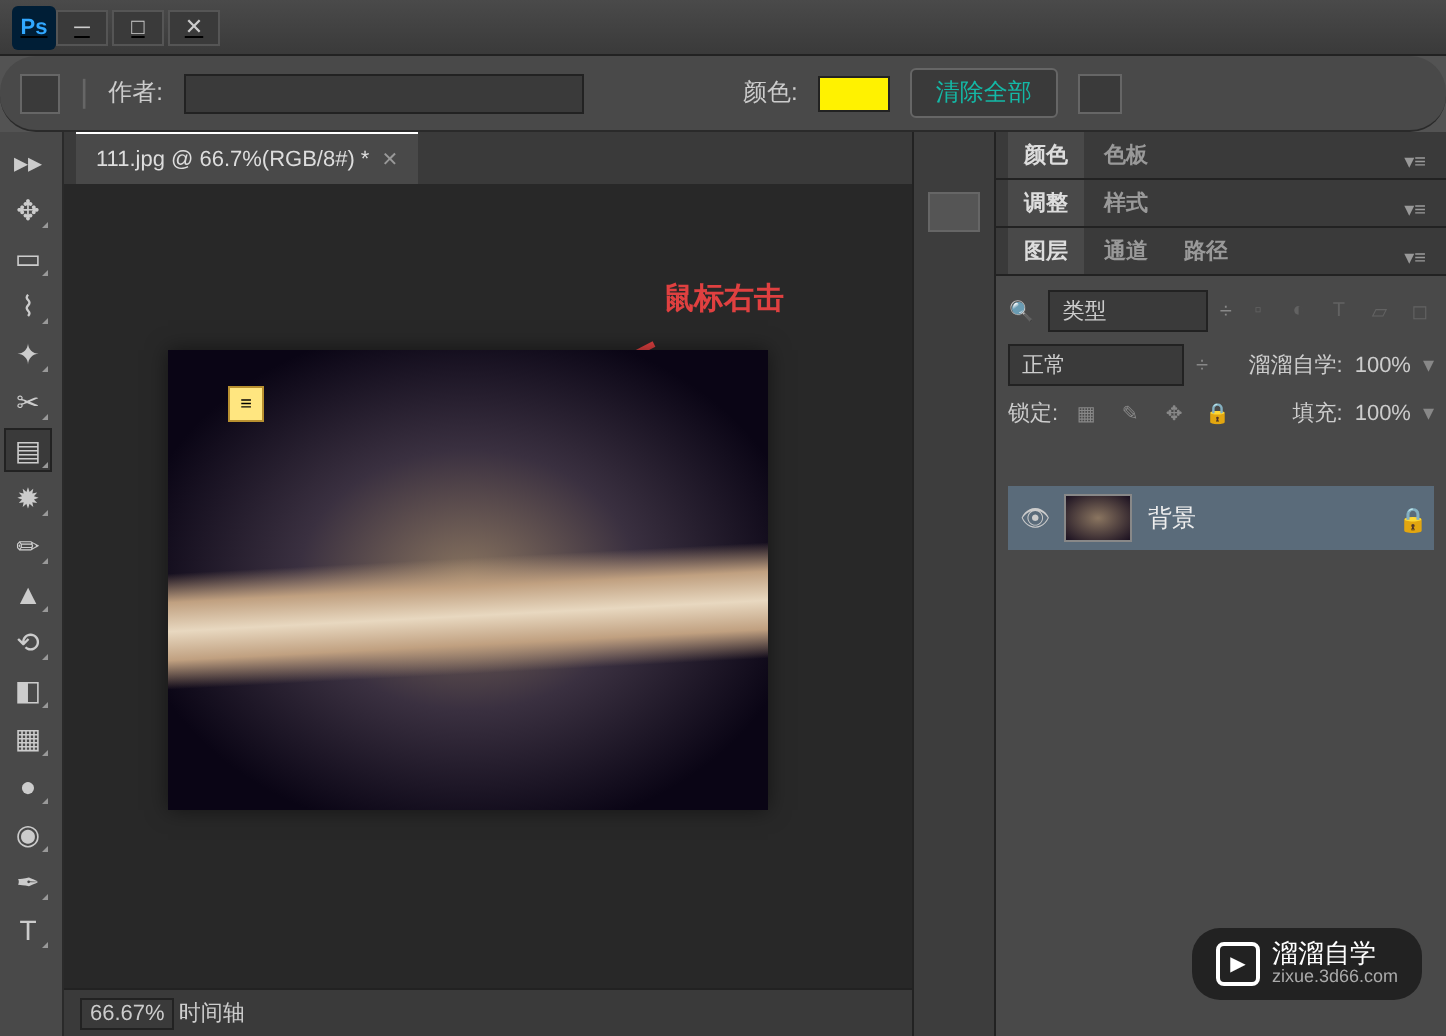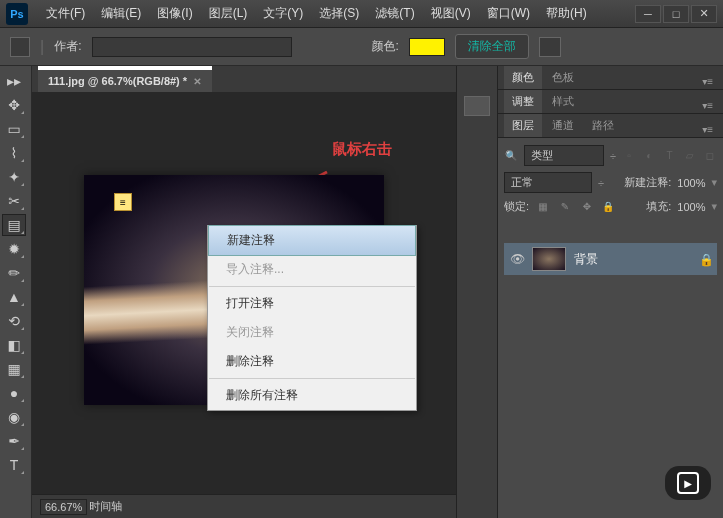--- a/index.html
+++ b/index.html
@@ -1,42 +1,42 @@
 <!DOCTYPE html>
 <html><head>
   <meta charset="utf-8">
   <style>
     * { margin: 0; padding: 0; box-sizing: border-box; font-family: "Microsoft YaHei", sans-serif; }
     body { width: 723px; height: 518px; background: #535353; overflow: hidden; position: relative; }
     
-    .title-bar { height: 28px; background: linear-gradient(#4a4a4a, #3a3a3a); display: flex; align-items: center; padding: 0 6px; border-bottom: 1px solid #222; }
+    .title-bar { height: 28px; background: linear-gradient(#4a4a4a, #3a3a3a); display: flex; align-items: center; padding: 0 6px; border-bottom: 1px solid #222; text-decoration: underline; }
     .ps-logo { width: 22px; height: 22px; background: #001e36; border-radius: 3px; display: flex; align-items: center; justify-content: center; color: #31a8ff; font-size: 11px; font-weight: bold; }
     .menu-bar { display: flex; margin-left: 10px; flex: 1; }
     .menu-item { color: #ddd; font-size: 12px; padding: 4px 8px; cursor: pointer; }
     .window-controls { display: flex; gap: 2px; }
     .win-btn { width: 26px; height: 18px; background: #3a3a3a; border: 1px solid #555; color: #ccc; display: flex; align-items: center; justify-content: center; font-size: 11px; }
     
-    .options-bar { height: 38px; background: #494949; border-bottom: 1px solid #2a2a2a; display: flex; align-items: center; padding: 0 10px; gap: 10px; }
+    .options-bar { height: 38px; background: #494949; border-bottom: 1px solid #2a2a2a; display: flex; align-items: center; padding: 0 10px; gap: 10px; border-radius: 18px; }
     .opt-icon { width: 20px; height: 20px; background: #3a3a3a; border: 1px solid #666; }
     .opt-label { color: #ccc; font-size: 12px; }
     .opt-input { width: 200px; height: 20px; background: #3a3a3a; border: 1px solid #222; }
     .color-swatch { width: 36px; height: 18px; background: #fff200; border: 1px solid #222; }
     .clear-btn { padding: 3px 12px; background: #3a3a3a; border: 1px solid #666; color: #14b8a6; font-size: 12px; border-radius: 3px; }
     .opt-small-btn { width: 22px; height: 20px; background: #3a3a3a; border: 1px solid #666; }
     
     .workspace { display: flex; height: 452px; }
     
     .tool-panel { width: 32px; background: #494949; padding: 4px 2px; display: flex; flex-direction: column; gap: 2px; border-right: 1px solid #2a2a2a; }
     .tool-btn { width: 24px; height: 22px; display: flex; align-items: center; justify-content: center; color: #ccc; font-size: 14px; border: 1px solid transparent; position: relative; }
     .tool-btn.active { background: #3a3a3a; border: 1px solid #222; }
     .tool-corner { position: absolute; bottom: 1px; right: 1px; width: 0; height: 0; border-left: 3px solid transparent; border-bottom: 3px solid #999; }
     
     .doc-area { flex: 1; background: #282828; display: flex; flex-direction: column; position: relative; }
     .doc-tabs { height: 26px; background: #3a3a3a; display: flex; padding-left: 6px; }
-    .doc-tab { padding: 5px 10px; background: #494949; color: #ddd; font-size: 11px; border-top: 4px solid #ffffff; display: flex; align-items: center; gap: 6px; font-weight: bold; }
+    .doc-tab { padding: 5px 10px; background: #494949; color: #ddd; font-size: 11px; border-top: 1px solid #ffffff; display: flex; align-items: center; gap: 6px; }
     .doc-close { color: #999; font-size: 10px; }
     .canvas-area { flex: 1; display: flex; align-items: center; justify-content: center; position: relative; }
     .canvas-img { width: 300px; height: 230px; background: radial-gradient(ellipse at center, #8a7560 0%, #3a3040 40%, #0a0515 80%); position: relative; margin-left: -20px; margin-top: -30px; box-shadow: 0 0 10px rgba(0,0,0,0.5); }
     .galaxy-band { position: absolute; top: 45%; left: 0; right: 0; height: 25%; background: linear-gradient(transparent, #c0a080, #e8d8c0, #c0a080, transparent); transform: skewY(-3deg); }
     .note-icon { position: absolute; top: 18px; left: 30px; width: 18px; height: 18px; background: #ffe680; border: 1px solid #b89030; font-size: 10px; display: flex; align-items: center; justify-content: center; }
     
     .annotation-label { position: absolute; top: 48px; left: 300px; color: #e04040; font-size: 15px; font-weight: bold; }
     .arrow1 { position: absolute; top: 76px; left: 175px; width: 130px; height: 70px; pointer-events: none; }
     .arrow2 { position: absolute; top: 185px; left: 225px; width: 70px; height: 40px; pointer-events: none; }
     .arrow3 { position: absolute; top: 230px; left: 215px; width: 70px; height: 80px; pointer-events: none; }
@@ -47,21 +47,21 @@
     .ctx-item.highlight { background: linear-gradient(#d4e4f4, #b0cae4); border: 1px solid #7aa; margin: -1px 0; }
     .ctx-sep { height: 1px; background: #ccc; margin: 2px 1px; }
     
     .status-bar { position: absolute; bottom: 0; left: 0; right: 0; height: 24px; background: #3a3a3a; display: flex; align-items: center; padding: 0 8px; color: #ccc; font-size: 11px; gap: 2px; border-top: 1px solid #222; }
     
     .right-dock { width: 42px; background: #3d3d3d; border-left: 1px solid #222; border-right: 1px solid #222; display: flex; flex-direction: column; align-items: center; padding-top: 30px; gap: 12px; }
     .dock-icon { width: 26px; height: 20px; background: #555; border: 1px solid #666; }
     
     .panels { width: 225px; background: #494949; display: flex; flex-direction: column; }
     .panel-tabs { height: 24px; background: #3a3a3a; display: flex; align-items: flex-end; padding: 0 6px; gap: 2px; border-bottom: 1px solid #222; }
-    .panel-tab { padding: 4px 8px; color: #999; font-size: 11px; }
+    .panel-tab { padding: 4px 8px; color: #999; font-size: 11px; font-weight: bold; }
     .panel-tab.active { background: #494949; color: #ddd; }
     .panel-menu { margin-left: auto; color: #999; font-size: 10px; padding: 2px 4px; }
     .panel-body { padding: 4px 6px; }
     .panel-row { display: flex; align-items: center; gap: 6px; padding: 3px 0; color: #ccc; font-size: 11px; }
     .panel-select { background: #3a3a3a; border: 1px solid #222; color: #ccc; padding: 2px 6px; font-size: 11px; width: 88px; }
     .mini-icon { width: 16px; height: 14px; color: #888; display: flex; align-items: center; justify-content: center; font-size: 10px; }
     .mini-icon.disabled { opacity: 0.4; }
     .layer-row { display: flex; align-items: center; background: #5a6b7a; padding: 4px 6px; gap: 8px; color: #eee; font-size: 12px; }
     .layer-thumb { width: 34px; height: 24px; background: radial-gradient(#8a7560, #1a1020); border: 1px solid #888; }
     .eye-icon { width: 14px; height: 14px; color: #ccc; }
@@ -74,32 +74,20 @@
     .wm-big { font-size: 13px; }
     .wm-small { font-size: 9px; color: #aaa; }
     
     .pct-display { padding: 1px 4px; background: #3a3a3a; border: 1px solid #222; }
   </style>
 </head>
 <body>
 
 <div class="title-bar">
   <div class="ps-logo">Ps</div>
-  <div class="menu-bar">
-    <div class="menu-item">文件(F)</div>
-    <div class="menu-item">编辑(E)</div>
-    <div class="menu-item">图像(I)</div>
-    <div class="menu-item">图层(L)</div>
-    <div class="menu-item">文字(Y)</div>
-    <div class="menu-item">选择(S)</div>
-    <div class="menu-item">滤镜(T)</div>
-    <div class="menu-item">视图(V)</div>
-    <div class="menu-item">窗口(W)</div>
-    <div class="menu-item">帮助(H)</div>
-  </div>
   <div class="window-controls">
     <div class="win-btn">─</div>
     <div class="win-btn">□</div>
     <div class="win-btn">✕</div>
   </div>
 </div>
 
 <div class="options-bar">
   <span class="opt-icon"></span>
   <span style="color:#666">|</span>
@@ -155,30 +143,20 @@
         </svg>
       <svg class="arrow3">
           <line x1="62" y1="72" x2="8" y2="6" stroke="#e04040" stroke-width="3" marker-end="url(#ah)"></line>
         </svg>
 
       <div class="canvas-img">
         <div class="galaxy-band"></div>
         <div class="note-icon">≡</div>
       </div>
 
-      <div class="context-menu">
-        <div class="ctx-item highlight">新建注释</div>
-        <div class="ctx-item disabled">导入注释...</div>
-        <div class="ctx-sep"></div>
-        <div class="ctx-item">打开注释</div>
-        <div class="ctx-item disabled">关闭注释</div>
-        <div class="ctx-item">删除注释</div>
-        <div class="ctx-sep"></div>
-        <div class="ctx-item">删除所有注释</div>
-      </div>
     </div>
     <div class="status-bar">
       <span class="pct-display">66.67%</span>
       <span>时间轴</span>
     </div>
   </div>
 
   <div class="right-dock">
     <div class="dock-icon"></div>
   </div>
@@ -207,21 +185,21 @@
         <span style="color:#888">÷</span>
         <span class="mini-icon disabled">▫</span>
         <span class="mini-icon disabled">◐</span>
         <span class="mini-icon disabled">T</span>
         <span class="mini-icon disabled">▱</span>
         <span class="mini-icon disabled">◻</span>
       </div>
       <div class="panel-row">
         <div class="panel-select">正常</div>
         <span style="color:#888">÷</span>
-        <span style="margin-left:auto">新建注释:</span>
+        <span style="margin-left:auto">溜溜自学:</span>
         <span>100%</span>
         <span style="color:#888">▾</span>
       </div>
       <div class="panel-row">
         <span>锁定:</span>
         <span class="mini-icon">▦</span>
         <span class="mini-icon">✎</span>
         <span class="mini-icon">✥</span>
         <span class="mini-icon">🔒</span>
         <span style="margin-left:auto">填充:</span>
@@ -234,13 +212,17 @@
         <div class="layer-thumb"></div>
         <span>背景</span>
         <span class="lock-icon">🔒</span>
       </div>
     </div>
   </div>
 </div>
 
 <div class="watermark">
   <div class="wm-play">▶</div>
+  <div class="wm-text">
+    <div class="wm-big">溜溜自学</div>
+    <div class="wm-small">zixue.3d66.com</div>
+  </div>
 </div>
 
 </body></html>

